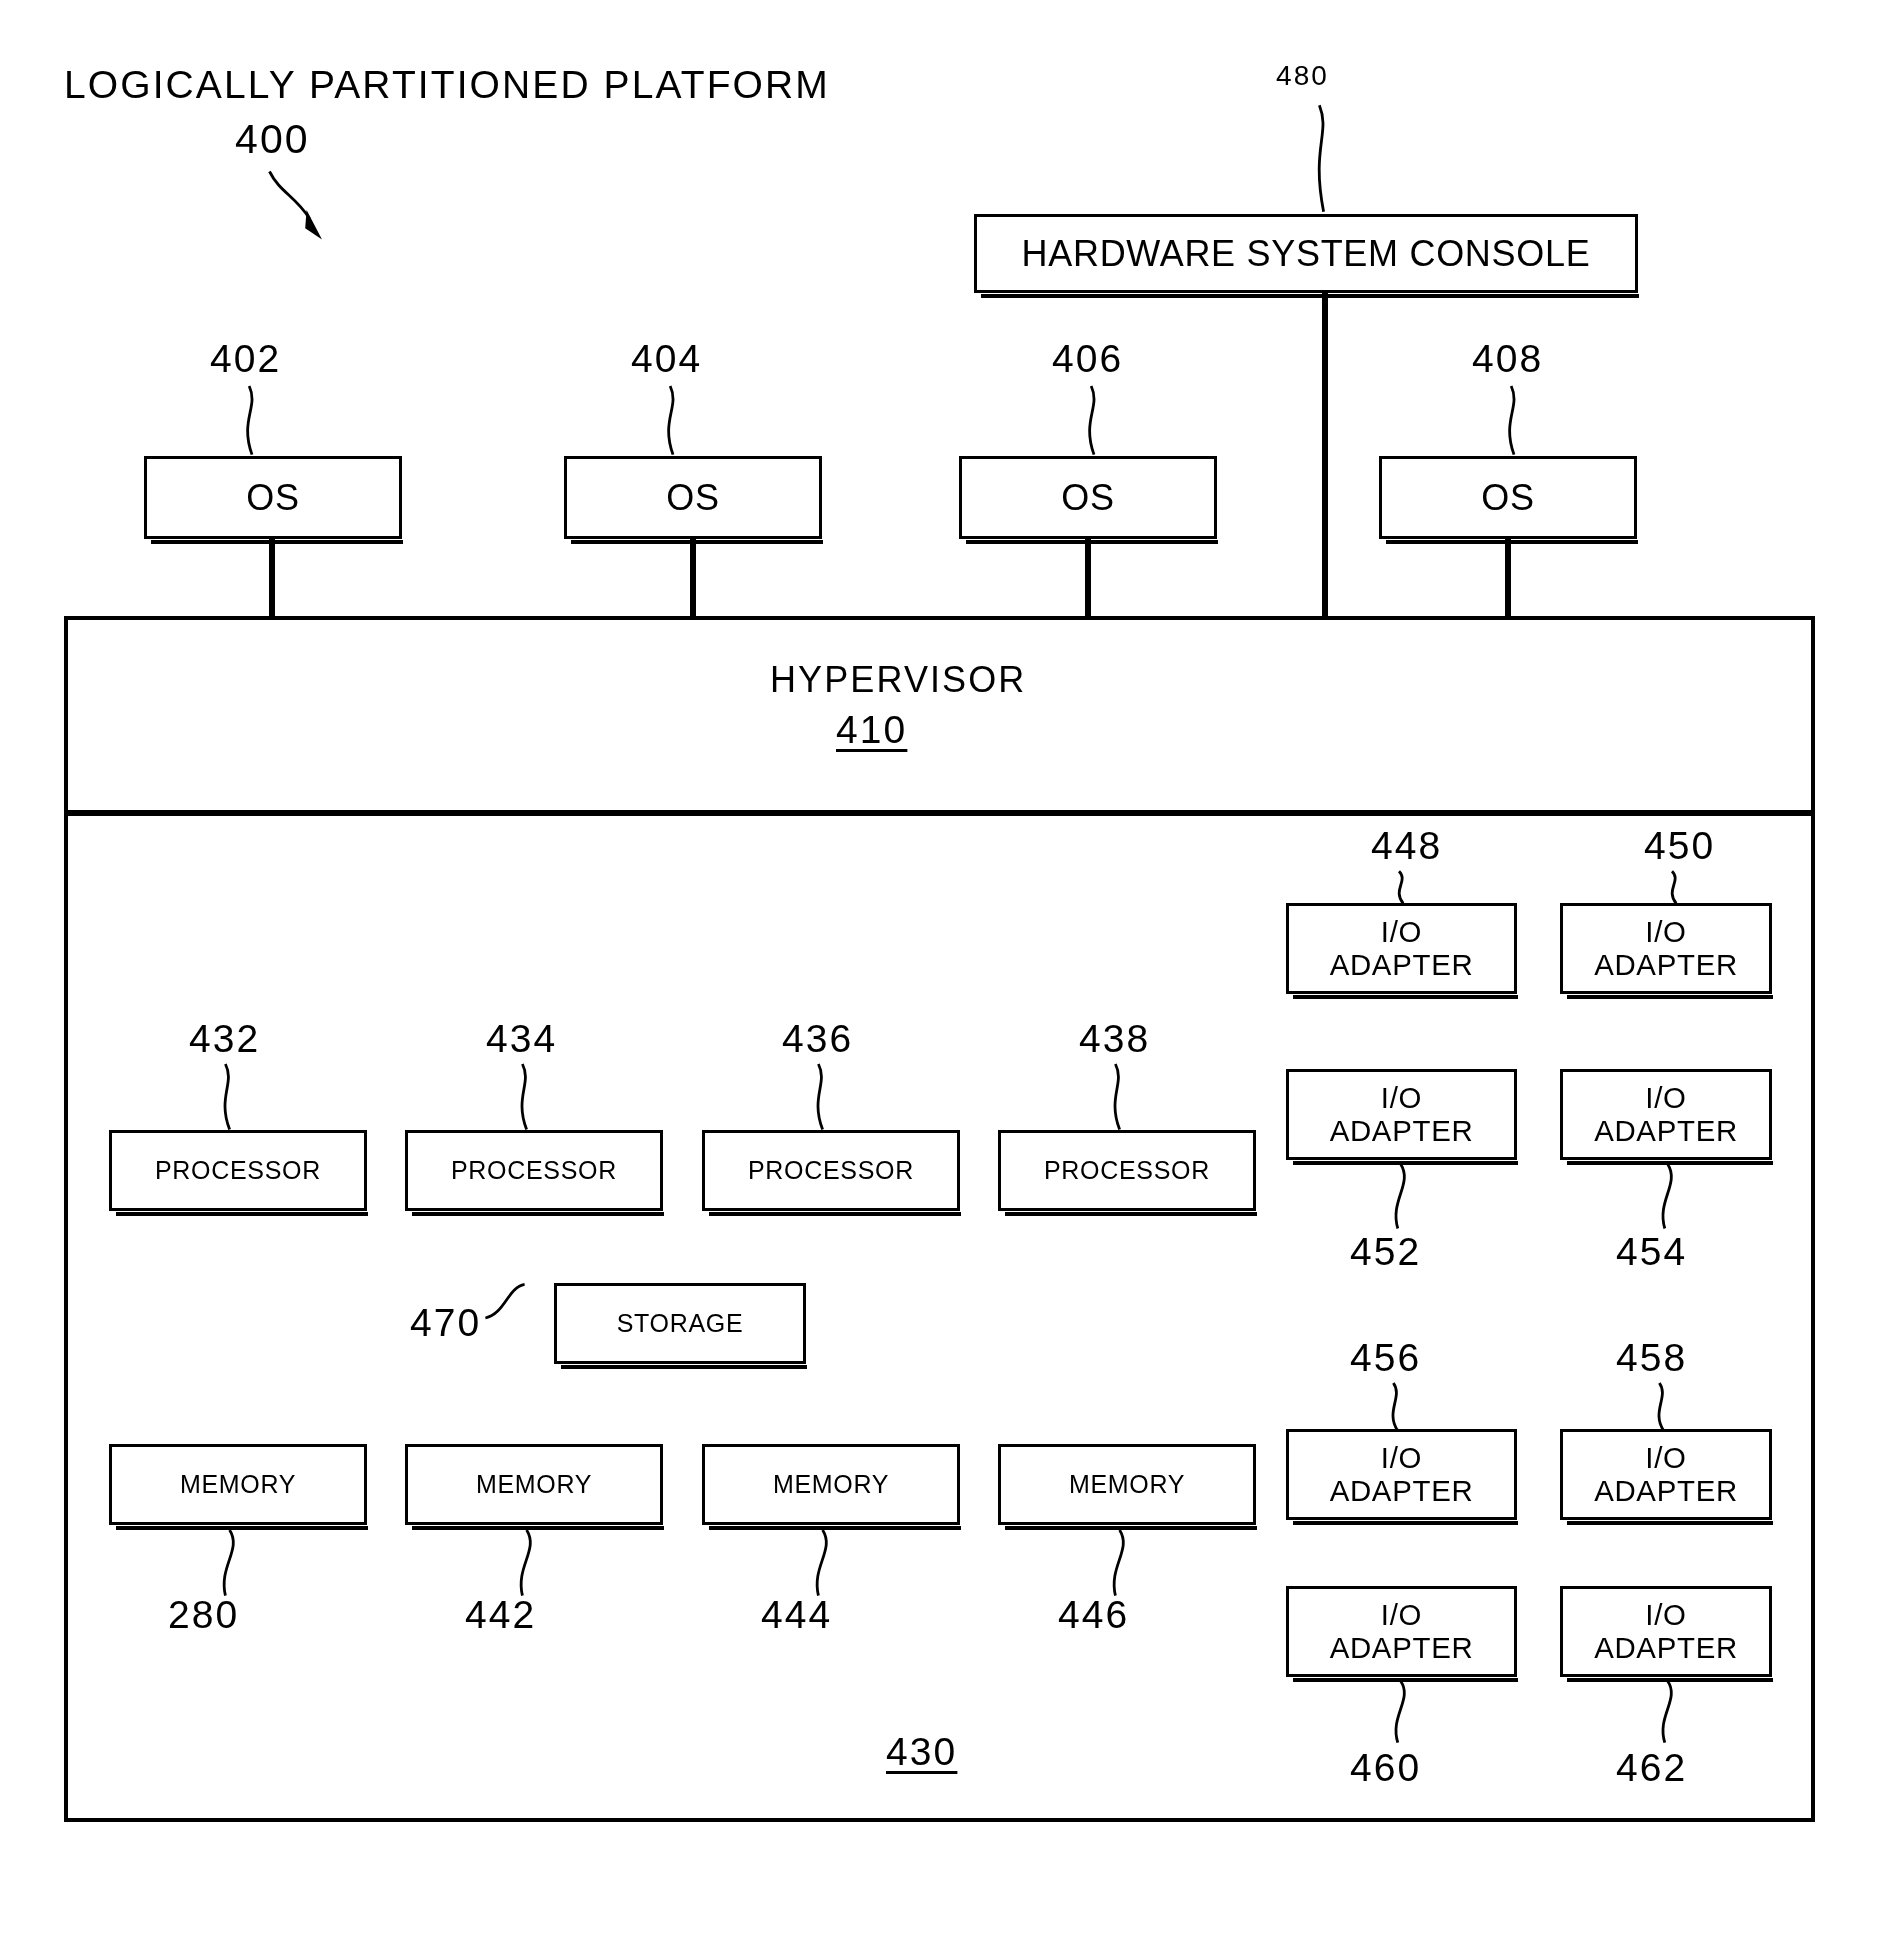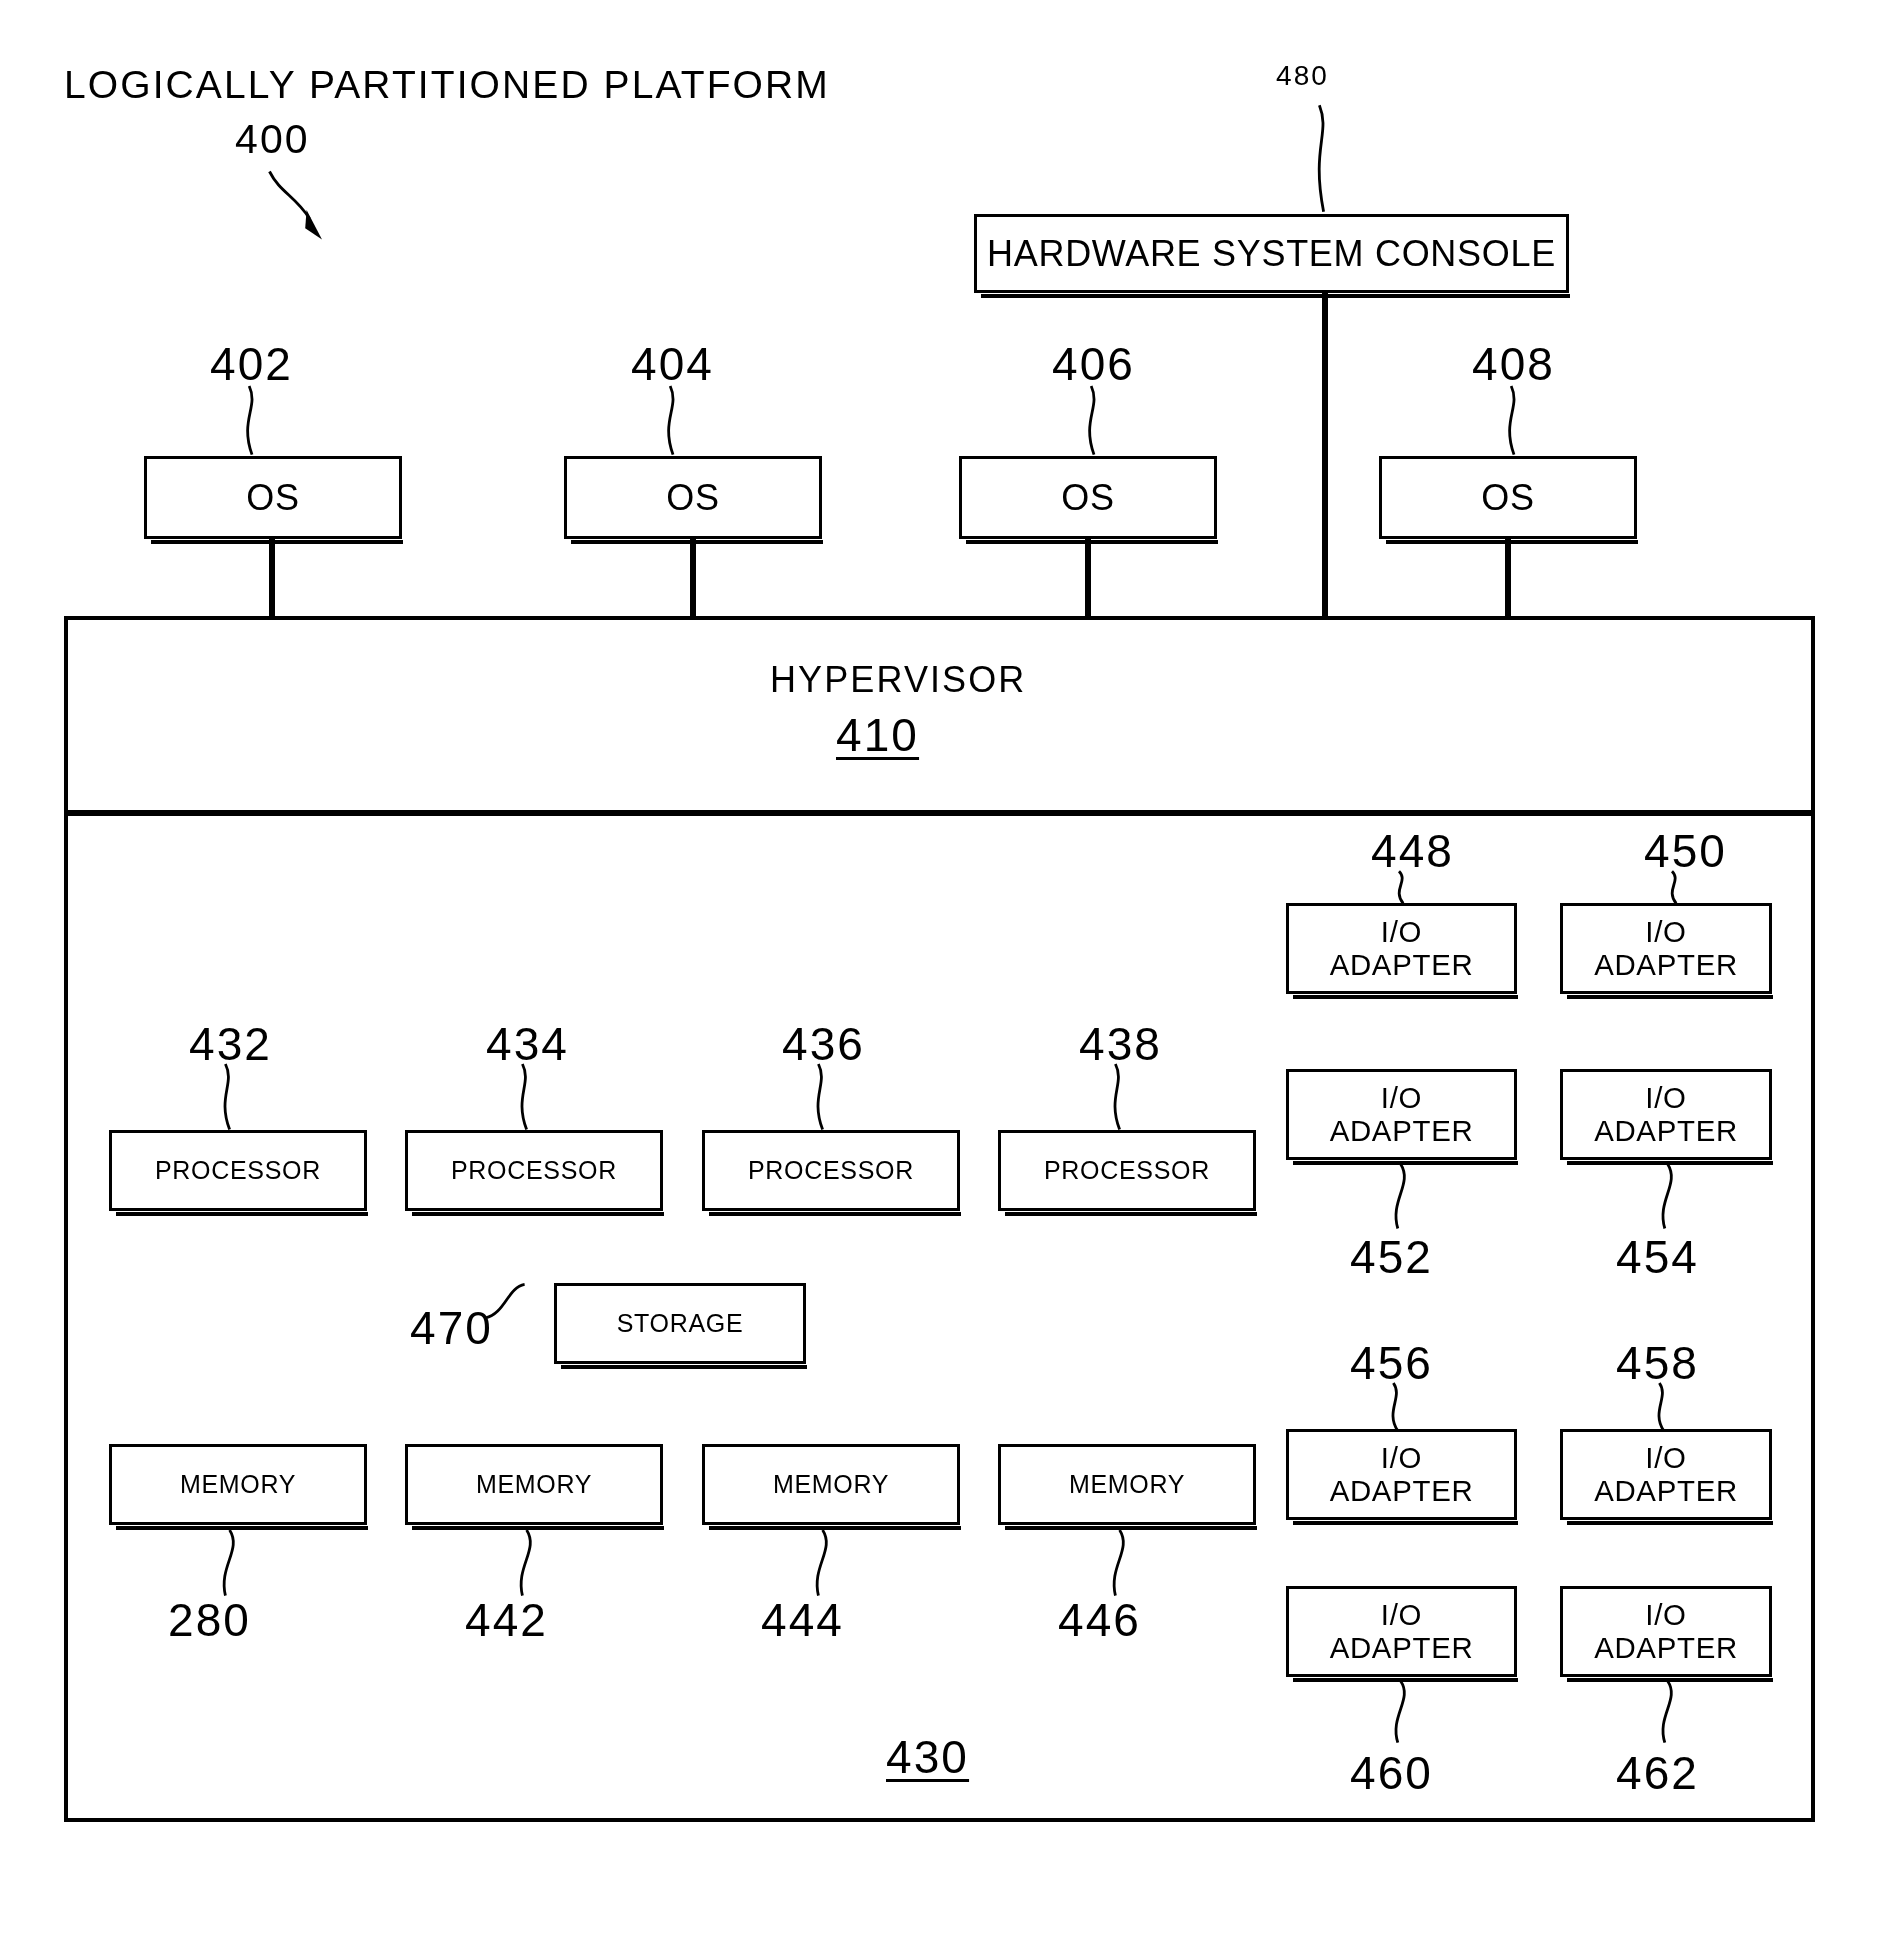--- a/index.html
+++ b/index.html
@@ -69,21 +69,21 @@
     position: absolute;
     color: #000000;
     white-space: nowrap;
     letter-spacing: 1.4px;
     z-index: 6;
   }
   .ref-num {
     position: absolute;
     color: #000000;
     white-space: nowrap;
-    font-size: 46px;
+    font-size: 39px;
     letter-spacing: 2.1px;
     z-index: 6;
   }
   .underlined {
     text-decoration: underline;
     text-underline-offset: 6.3px;
     text-decoration-thickness: 2.8px;
   }
 
   .title-text {
@@ -121,21 +121,21 @@
     <path d="M 5 5 C 20 35, 42 40, 62 72"></path>
     <polygon points="58,60 80,102 56,86"></polygon>
   </svg>
 
   <div class="ref-num" style="left:1276px; top:60px; font-size:28px;">480</div>
 
   <svg class="leader" style="left:1297px; top:105px; width:49px; height:109px;" viewBox="0 0 70 155">
     <path d="M 32 0 C 48 40, 20 60, 38 152"></path>
   </svg>
 
-  <div class="box box-label-lg" style="left:974px; top:214px; width:595px; height:79px;">
+  <div class="box box-label-lg" style="left:974px; top:214px; width:664px; height:79px;">
     <span>HARDWARE SYSTEM CONSOLE</span>
   </div>
 
   <div class="connector" style="left:1322px; top:292px; width:6.3px; height:325px;"></div>
 
   <div class="ref-num" style="left:210px; top:337px;">402</div>
   <svg class="leader" style="left:231px; top:386px; width:42px; height:70px;" viewBox="0 0 60 100">
     <path d="M 26 0 C 40 30, 12 48, 30 98"></path>
   </svg>
   <div class="box box-label-lg" style="left:144px; top:456px; width:258px; height:83px;">

